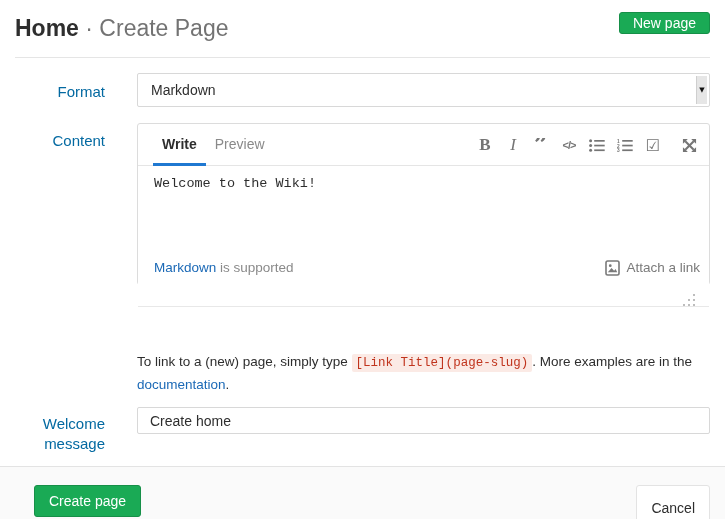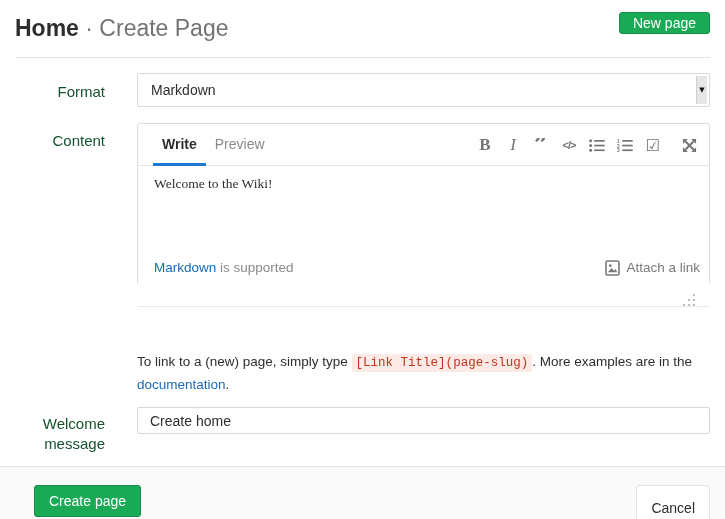--- a/index.html
+++ b/index.html
@@ -17,21 +17,21 @@
     display: inline-flex; align-items: center; justify-content: center;
     font-family: "Liberation Sans", sans-serif; font-size: 14px;
     border-radius: 3px; cursor: pointer; white-space: nowrap;
   }
   .btn-green { background: #1aaa55; border: 1px solid #168f48; color: #fff; }
   .btn-default { background: #fff; border: 1px solid #e3e3e3; color: #2e2e2e; }
   .new-page-btn { position: absolute; right: 15px; top: 12px; height: 22px; padding: 0 13px; }
   .header-divider { position: absolute; left: 15px; right: 15px; top: 57px; border-top: 1px solid #e5e5e5; }
 
   
-  .form-label { position: absolute; left: 0; width: 105px; text-align: right; font-size: 15px; color: #14532d; line-height: 20px; }
+  .form-label { position: absolute; left: 0; width: 105px; text-align: right; font-size: 15px; color: #0369a1; line-height: 20px; }
   .label-format  { top: 82px; }
   .label-content { top: 131px; }
   .label-commit  { top: 414px; }
 
   
   .format-select {
     position: absolute; left: 137px; top: 73px; width: 573px; height: 34px;
     border: 1px solid #d8d8d8; border-radius: 2px; background: #fff;
     display: flex; align-items: center; padding-left: 13px; font-size: 14px; cursor: pointer;
   }
@@ -59,21 +59,21 @@
   }
   .tb-icon { display: inline-flex; align-items: center; justify-content: center; min-width: 16px; height: 18px; cursor: pointer; }
   .icon-bold   { font-family: "Liberation Serif", serif; font-weight: 700; font-size: 17px; }
   .icon-italic { font-family: "Liberation Serif", serif; font-style: italic; font-size: 17px; }
   .icon-quote  { font-family: "DejaVu Serif", serif; font-weight: 700; font-size: 24px; height: 14px; line-height: 14px; overflow: hidden; }
   .icon-code   { font-size: 11px; font-weight: 700; letter-spacing: -1px; }
   .icon-task   { font-family: "DejaVu Sans", sans-serif; font-size: 16px; }
   .icon-fullscreen { margin-left: 8px; }
   .editor-area {
     display: block; width: 100%; height: 141px; border: 0; outline: none; resize: none;
-    font-family: Liberation Serif, serif; font-size: 13.5px; color: #2e2e2e;
+    font-family: Liberation Mono, monospace; font-size: 13.5px; color: #2e2e2e;
     padding: 10px 16px; background: #fff; border-bottom: 1px solid #e8e8e8;
   }
   .resize-grip { position: absolute; right: 13px; top: 170px; cursor: ns-resize; line-height: 0; }
   .editor-footer {
     position: absolute; left: 0; right: 0; bottom: 0; height: 33px;
     display: flex; align-items: center; justify-content: space-between;
     padding: 0 9px 0 16px; font-size: 13.5px;
   }
   .md-supported { color: #8a8a8a; }
   .link-blue { color: #1b69b6; text-decoration: none; cursor: pointer; }

